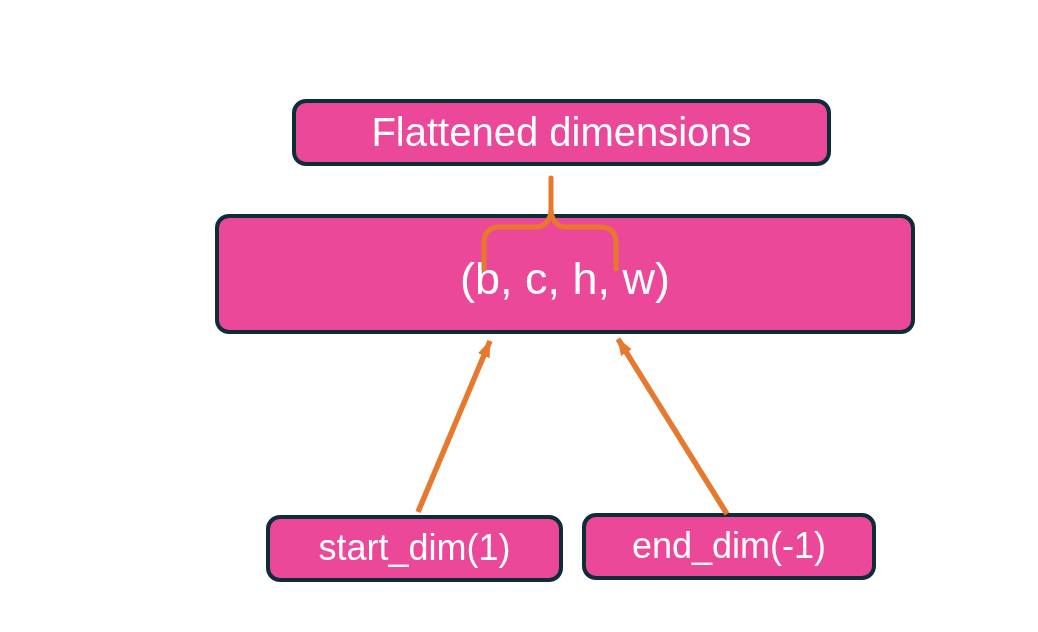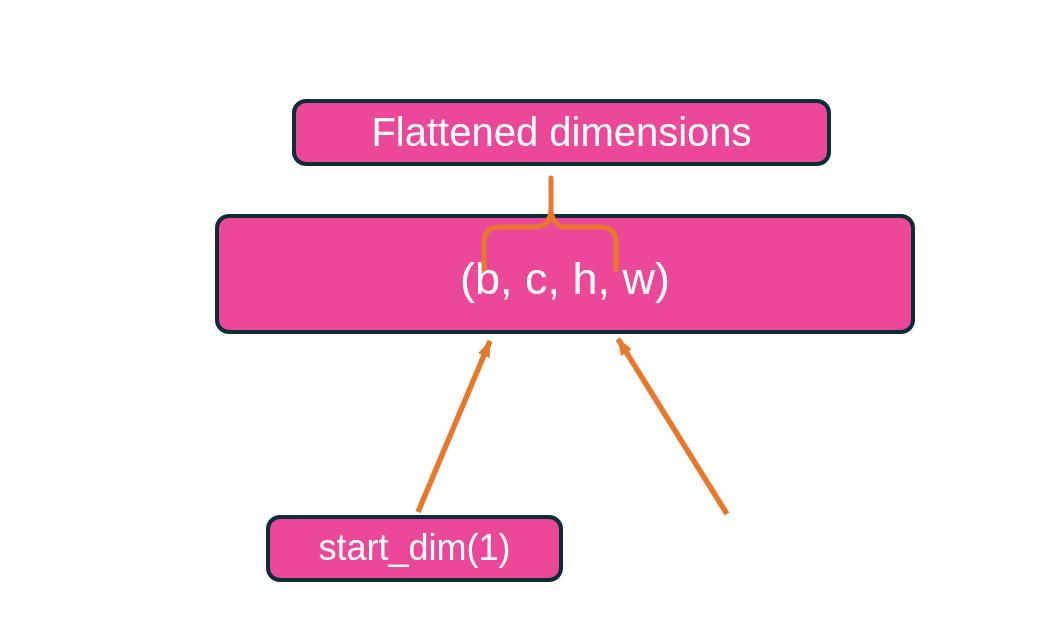--- a/index.html
+++ b/index.html
@@ -84,20 +84,23 @@
   </div>
 
   <div class="node node-tensor">
     <span class="label">(b, c, h, w)</span>
   </div>
 
   <div class="node node-start">
     <span class="label">start_dim(1)</span>
   </div>
 
+  <div class="node node-end">
+    <span class="label">end_dim(-1)</span>
+  </div>
 
   <svg class="connector-overlay" width="1038" height="632" viewBox="0 0 1038 632" xmlns="http://www.w3.org/2000/svg">
     <defs>
       <marker id="arrowhead" markerWidth="3.4" markerHeight="2.6" refX="2.9" refY="1.15" orient="auto" markerUnits="strokeWidth">
         <path d="M0 0 L3.1 1.15 L0 2.3 Z" fill="#E6792E"></path>
       </marker>
     </defs>
 
     <path d="M 551 178 L 551 218" fill="none" stroke-width="5" stroke-linecap="round" stroke="#E6792E"></path>
 

